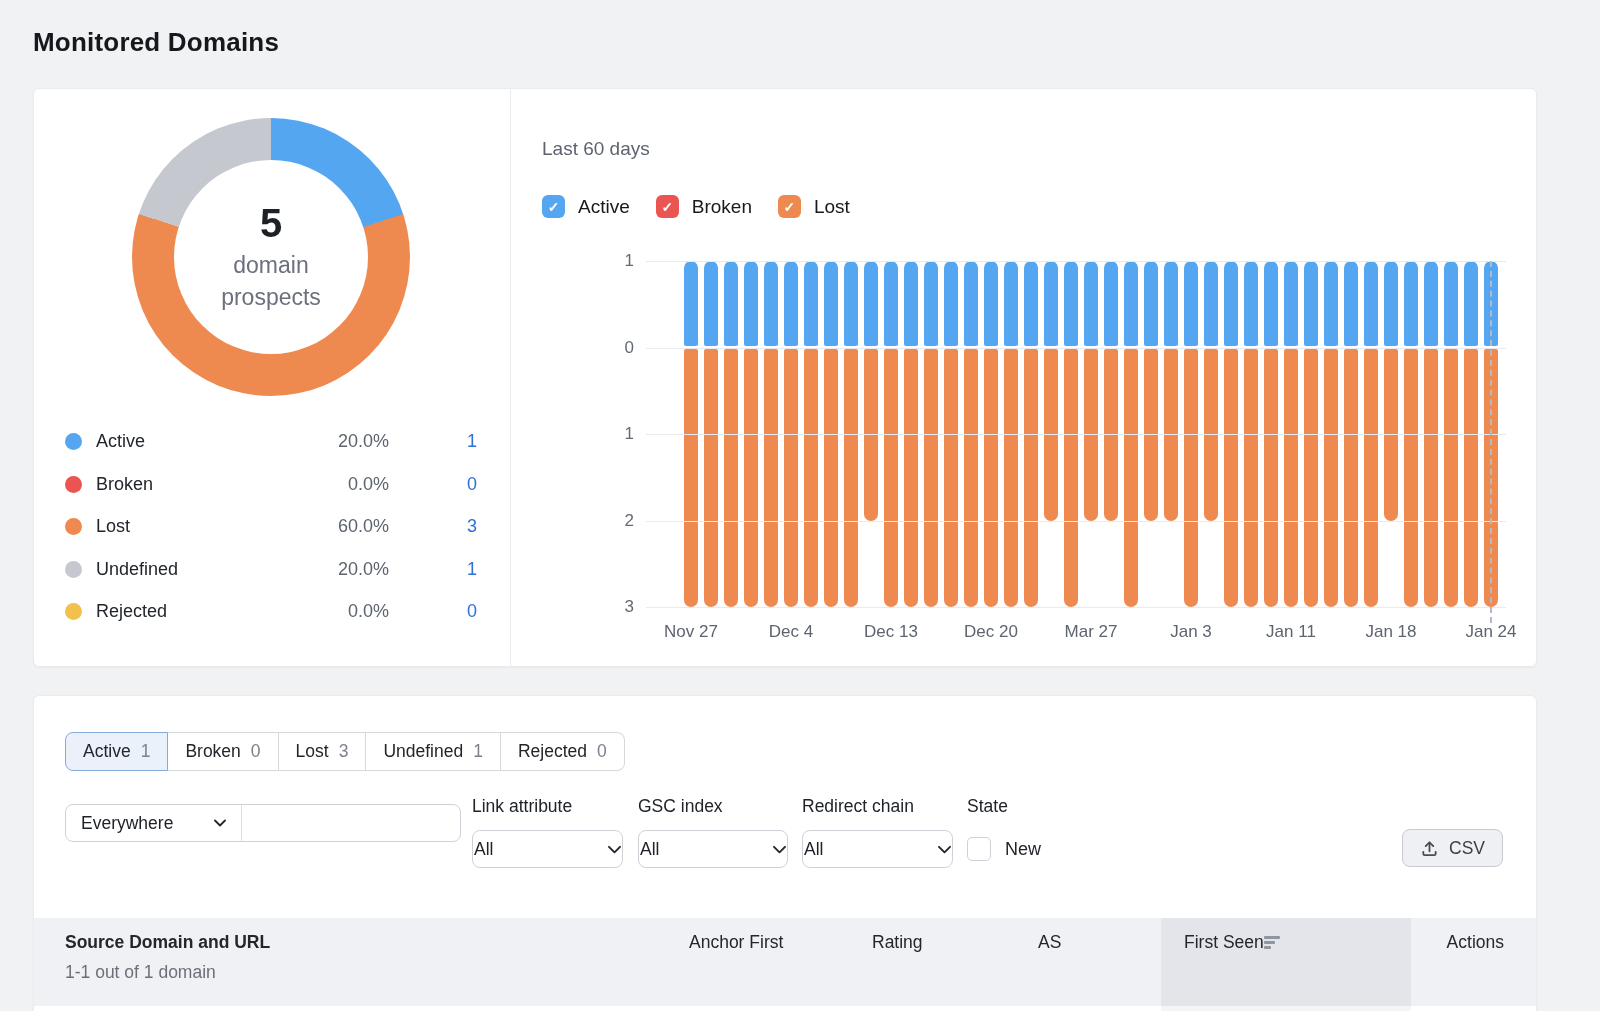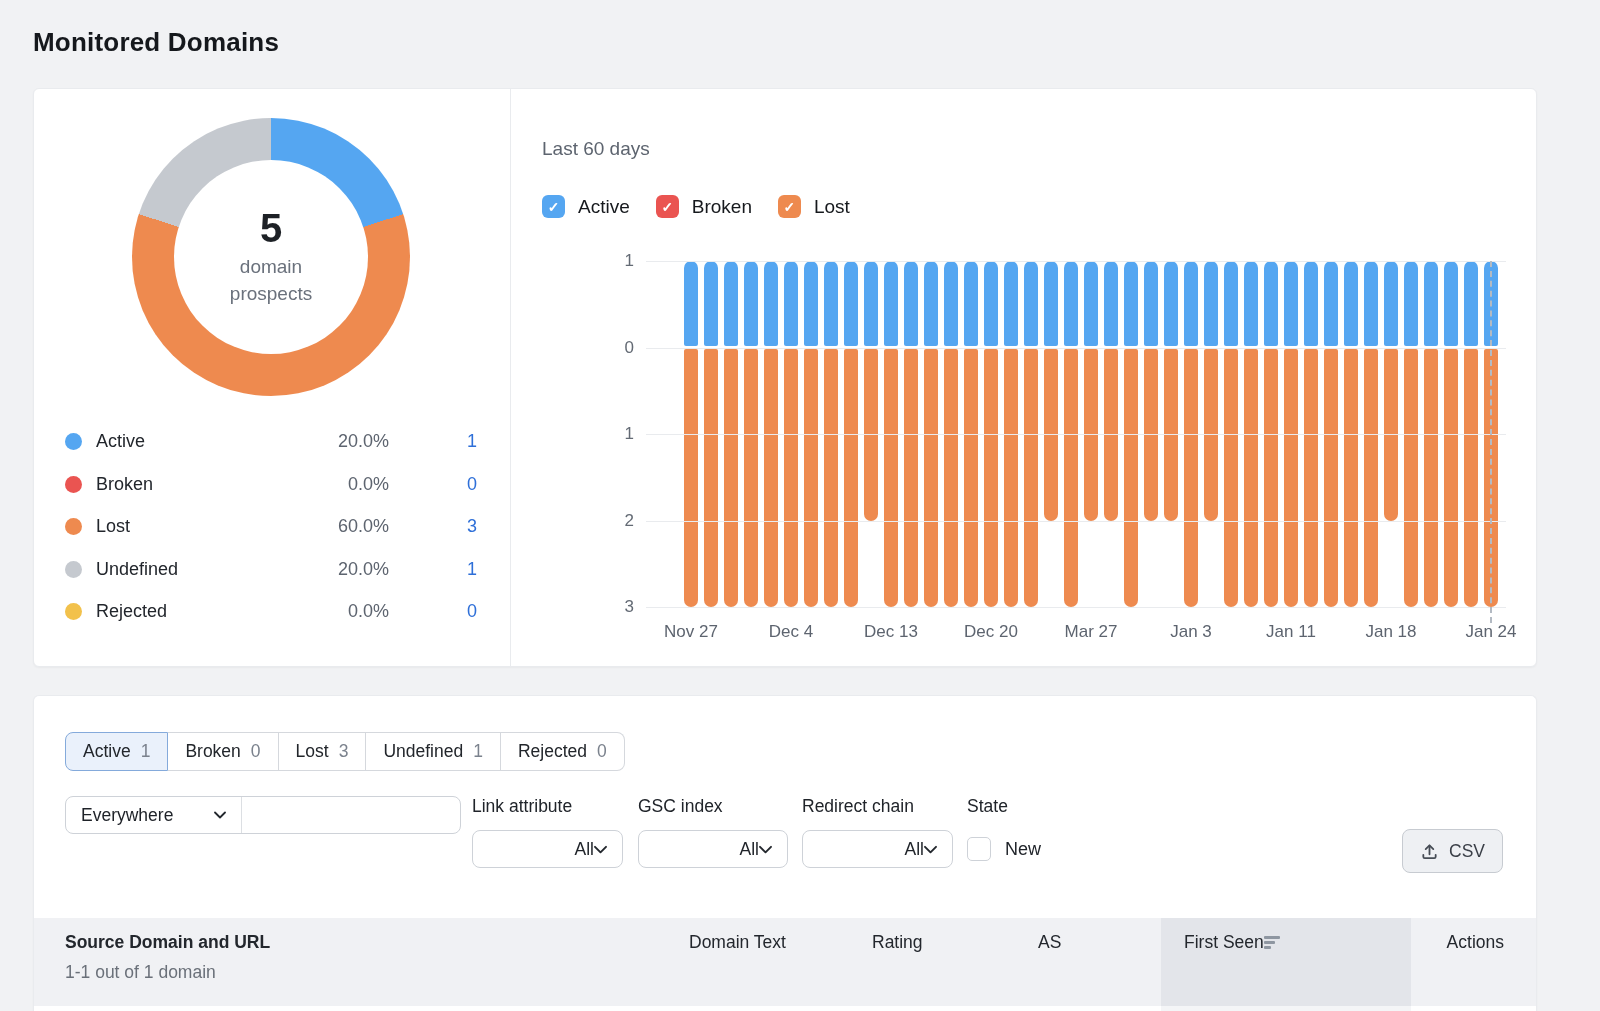--- a/index.html
+++ b/index.html
@@ -17,21 +17,21 @@
   
   .card { position:absolute; background:#fff; border:1px solid #e9ebee; border-radius:6px; box-shadow:0 1px 2px rgba(20,24,31,.04); }
   #card-overview { left:33px; top:88px; width:1504px; height:579px; }
   #card-table { left:33px; top:695px; width:1504px; height:317px; border-radius:6px 6px 0 0; border-bottom:none; }
 
   
   .donut-pane { position:absolute; left:0; top:0; bottom:0; width:477px; border-right:1px solid #e9ebee; }
   .donut { position:absolute; left:98px; top:29px; width:278px; height:278px; border-radius:50%; }
   .donut-hole { position:absolute; inset:42px; background:#fff; border-radius:50%; display:flex; flex-direction:column; align-items:center; justify-content:center; }
   .donut-value { font-size:40px; font-weight:700; color:#1d2126; line-height:1.1; }
-  .donut-label { font-size:19px; color:#6a717c; width:112px; text-align:center; line-height:1.4; margin-top:4px; }
+  .donut-label { font-size:23px; color:#6a717c; width:112px; text-align:center; line-height:1.4; margin-top:4px; }
   .donut-legend { position:absolute; left:31px; top:340px; width:412px; }
   .legend-row { display:flex; align-items:center; height:25px; margin-bottom:17.5px; }
   .legend-dot { width:17px; height:17px; border-radius:50%; margin-right:14px; flex:none; }
   .legend-label { font-size:18px; color:#22262c; }
   .legend-pct { margin-left:auto; width:95px; text-align:right; font-size:18px; color:#5d646f; }
   .legend-count { width:88px; text-align:right; font-size:18px; color:#2e6fd8; text-decoration:none; cursor:pointer; }
 
   
   .trend-pane { position:absolute; left:477px; top:0; right:0; bottom:0;margin-top:16px; }
   .trend-title { position:absolute; left:31px; top:33px; font-size:19px; color:#5d646f; }
@@ -55,34 +55,34 @@
   .tab { display:flex; align-items:center; gap:10px; padding:0 17px; background:#fff; border:1px solid #d5d8dd; border-left-width:0; font-size:17.5px; color:#22262b; font-family:inherit; cursor:pointer; }
   .tab:first-child { border-left-width:1px; border-radius:8px 0 0 8px; }
   .tab:last-child { border-radius:0 8px 8px 0; }
   .tab-count { color:#7b828d; }
   .tab.selected { background:#eaf1fb; border:1px solid #84aadb; border-left-width:1px; margin-left:-1px; }
   .tab.selected:first-child { margin-left:0; }
 
   
   .filter-group { position:absolute; top:100px; }
   .filter-label { font-size:17.5px; color:#20242a; margin-bottom:13px; }
-  .search-combo { display:flex; width:396px; height:38px; border:1px solid #ced2d8; border-radius:8px; background:#fff; overflow:hidden; }
+  .search-combo { display:flex; width:396px; height:38px; border:1px solid #ced2d8; border-radius:8px; background:#fff; overflow:hidden;margin-top:8px; }
   .search-scope { width:176px; display:flex; align-items:center; justify-content:space-between; padding:0 15px; border-right:1px solid #dcdfe3; font-size:17.5px; color:#1e2228; cursor:pointer; }
   .search-box { flex:1; display:flex; align-items:center; gap:11px; padding:0 14px; }
   .search-box input { border:none; outline:none; width:100%; font-size:17.5px; font-family:inherit; color:#1e2228; background:transparent; }
   .search-box input::placeholder { color:#99a0aa; }
-  .select { height:38px; border:1px solid #ced2d8; border-radius:8px; background:#fff; display:flex; align-items:center; justify-content:flex-end; padding:0 15px; font-size:17.5px; color:#1e2228; cursor:pointer; }
+  .select { height:38px; border:1px solid #ced2d8; border-radius:8px; background:#fff; display:flex; align-items:center; justify-content:space-between; padding:0 1px; font-size:17.5px; color:#1e2228; cursor:pointer; }
   #group-linkattr { left:438px; } #group-linkattr .select { width:151px; }
   #group-gsc { left:604px; } #group-gsc .select { width:150px; }
   #group-redirect { left:768px; } #group-redirect .select { width:151px; }
   #group-state { left:933px; }
   .state-row { display:flex; align-items:center; gap:14px; height:38px; }
   .checkbox-empty { width:24px; height:24px; border:1px solid #ced2d8; border-radius:5px; background:#fff; cursor:pointer; }
   .state-new-label { font-size:18px; color:#1e2228; }
-  .btn-csv { position:absolute; right:33px; top:133px; height:44px; padding:0 17px; background:#eef0f3; border:1px solid #c7cbd1; border-radius:8px; display:flex; align-items:center; gap:10px; font-size:17.5px; color:#3a3f47; font-family:inherit; }
+  .btn-csv { position:absolute; right:33px; top:133px; height:38px; padding:0 17px; background:#eef0f3; border:1px solid #c7cbd1; border-radius:8px; display:flex; align-items:center; gap:10px; font-size:17.5px; color:#3a3f47; font-family:inherit; }
 
   
   .table-head { position:absolute; left:0; right:0; top:222px; height:88px; background:#f0f1f4; }
   .first-seen-col { position:absolute; left:1127px; width:250px; top:222px; bottom:0; background:#e3e5ea; }
   .row-strip { position:absolute; left:0; right:0; top:310px; bottom:0; background:rgba(255,255,255,.6); }
   .th { position:absolute; top:236px; font-size:17.5px; color:#23272d; white-space:nowrap; }
   .th-strong { font-weight:700; }
   #th-source { left:31px; }
   #th-anchor { left:655px; }
   #th-rating { left:838px; }
@@ -496,21 +496,21 @@
       </span>
       <span>CSV</span>
     </button>
 
     <div class="first-seen-col"></div>
     <div class="table-head"></div>
     <div class="row-strip"></div>
     <div class="first-seen-col" style="top:222px;height:88px;bottom:auto"></div>
 
     <div class="th th-strong" id="th-source">Source Domain and URL</div>
-    <div class="th" id="th-anchor">Domain Text</div>
+    <div class="th" id="th-anchor">Anchor First</div>
     <div class="th" id="th-rating">Rating</div>
     <div class="th" id="th-as">AS</div>
     <div class="th" id="th-firstseen">
       <span>First Seen</span>
       <span class="sort-icon">
         <i style="width:16px"></i>
           <i style="width:11px"></i>
           <i style="width:7px"></i>
       </span>
     </div>

